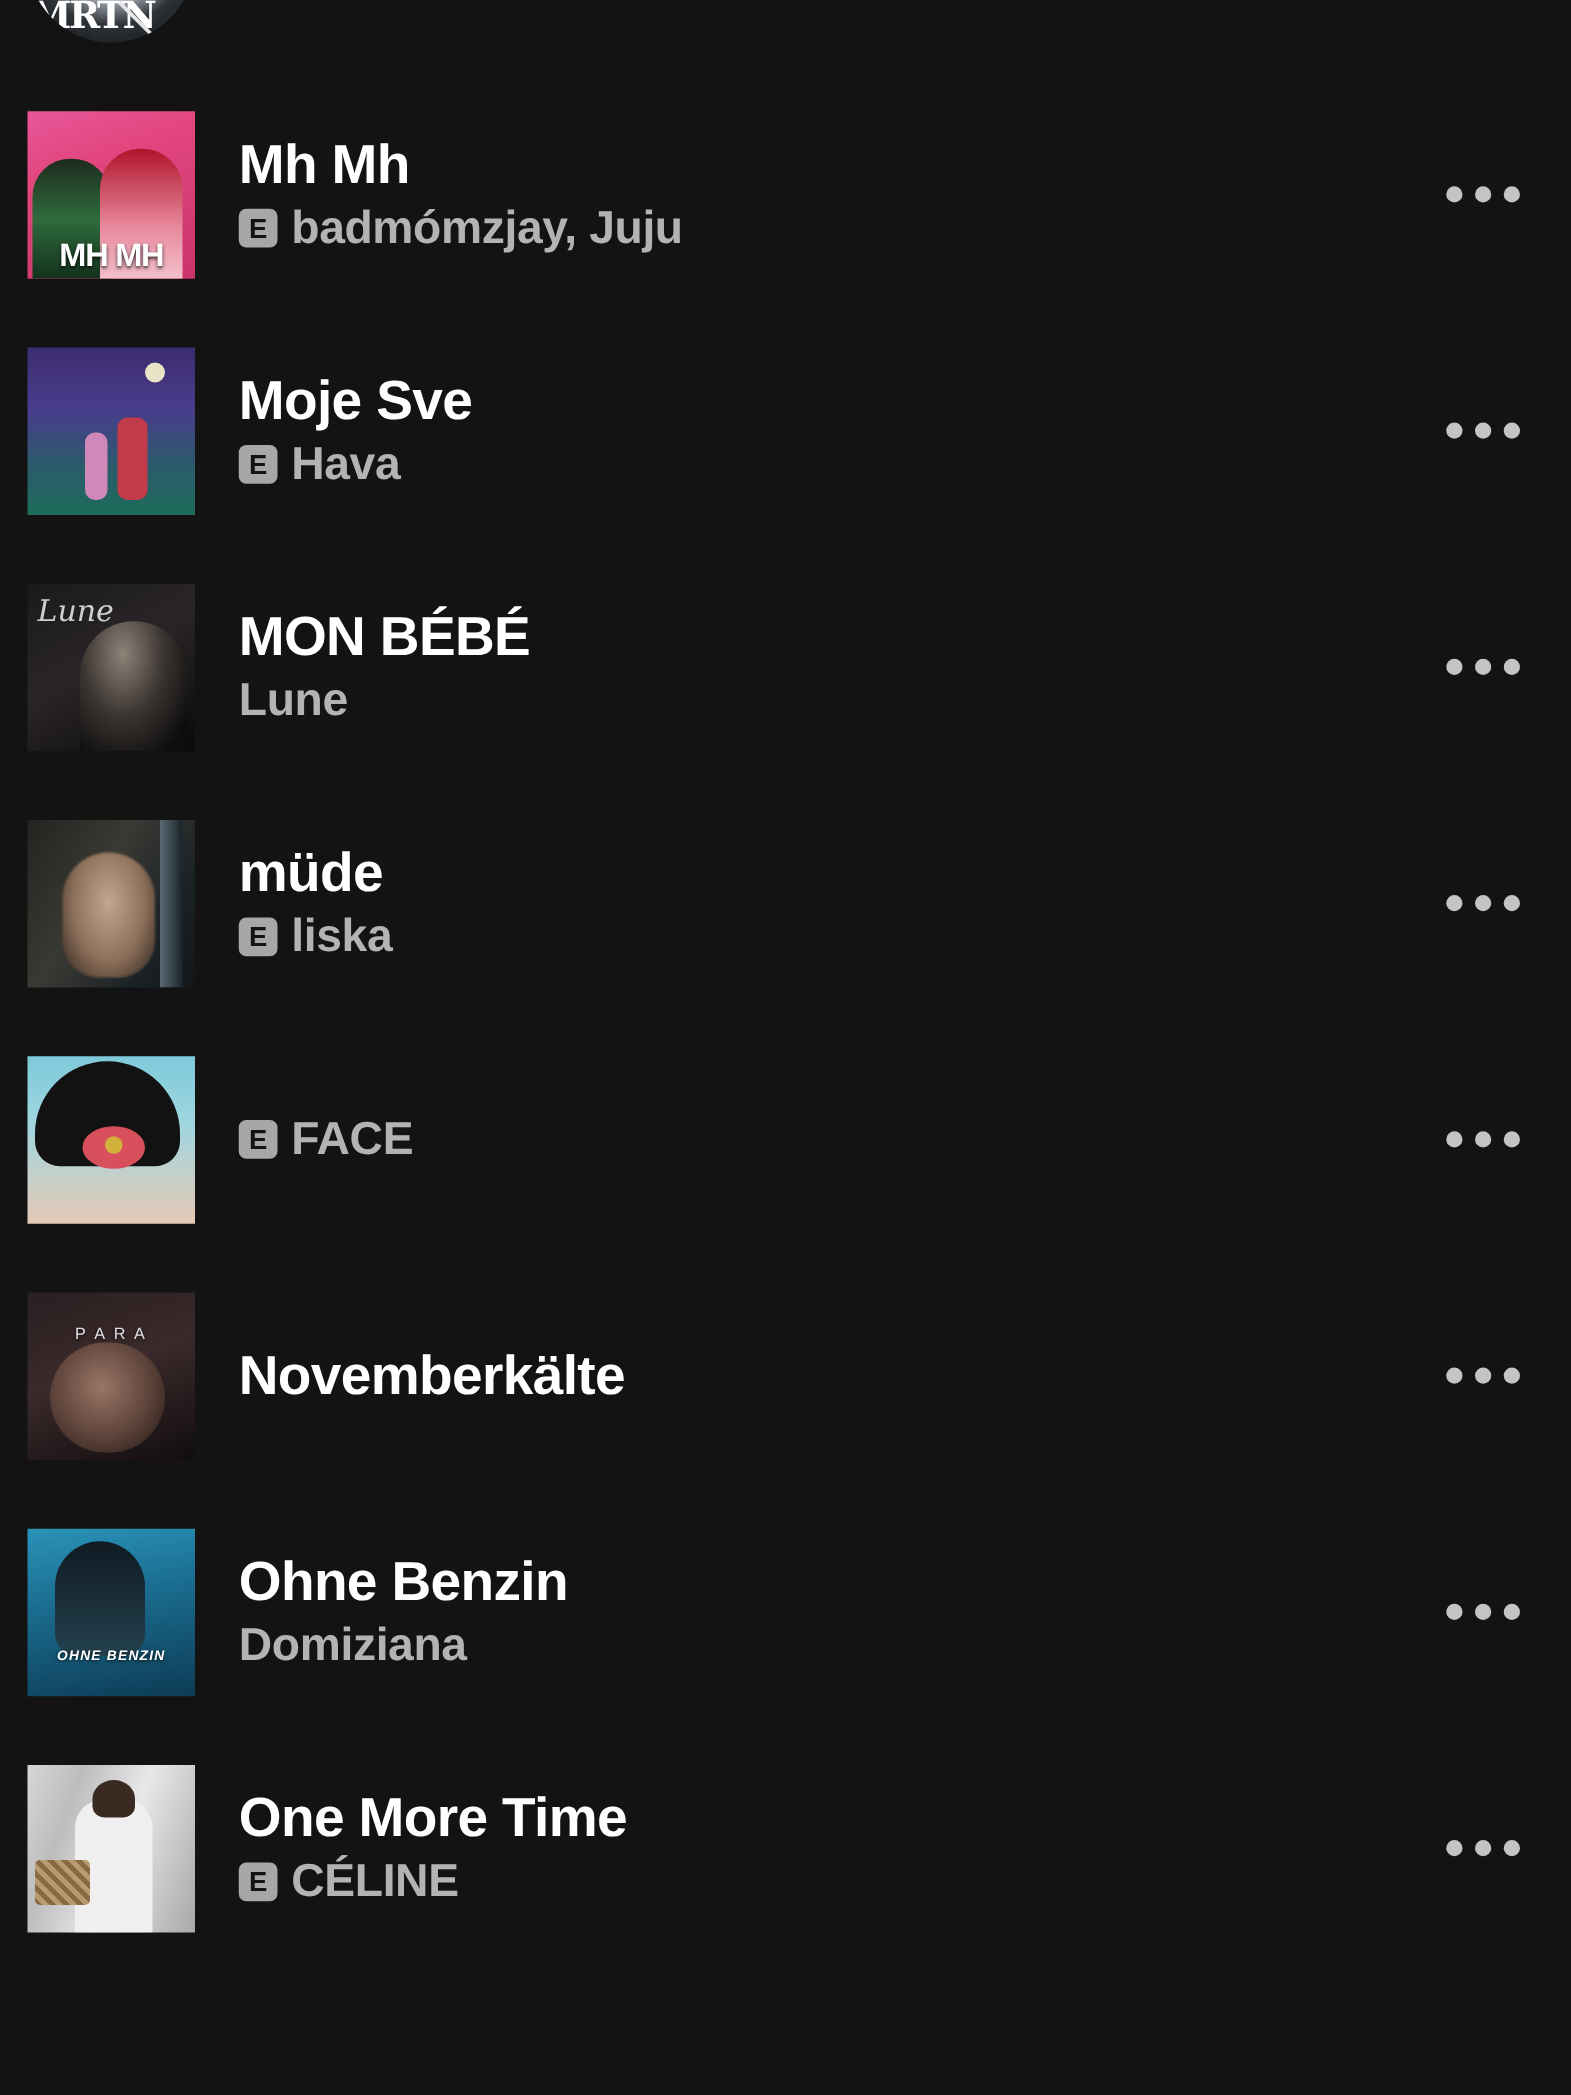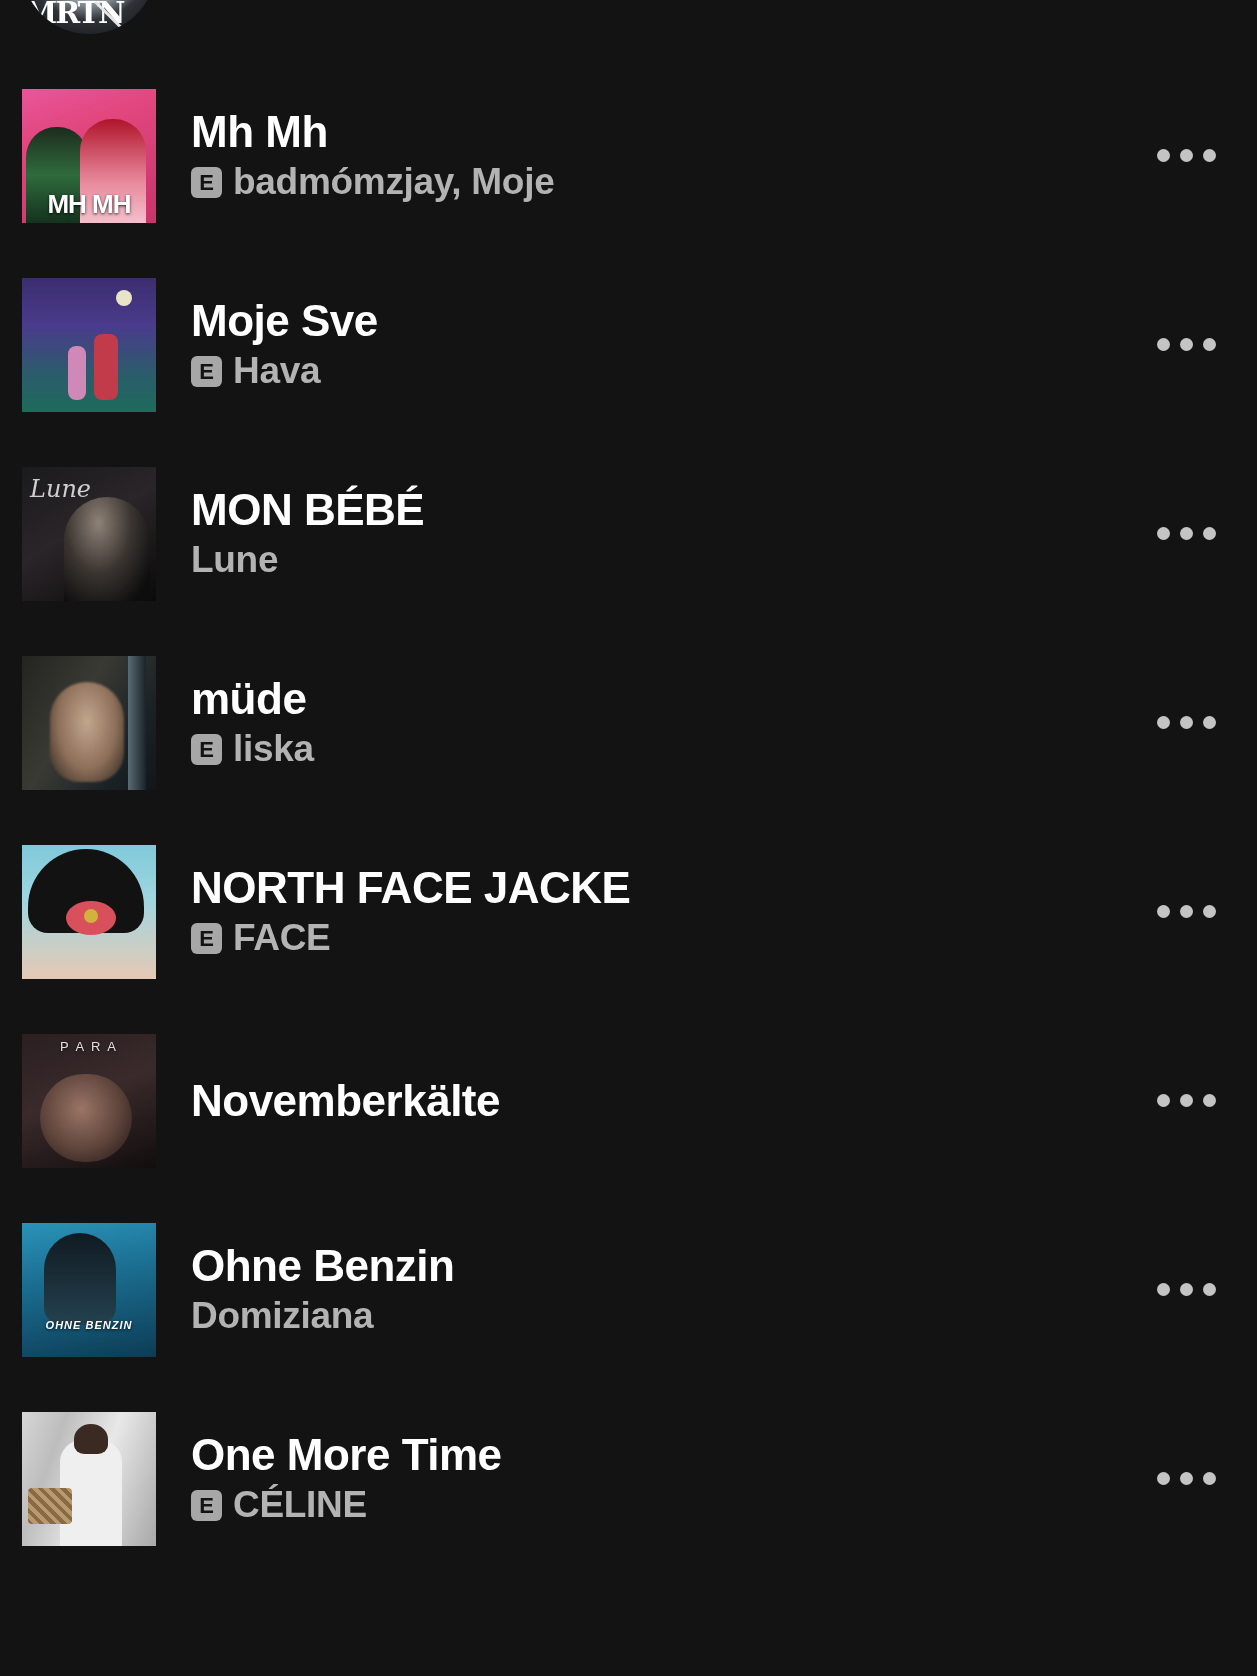--- a/index.html
+++ b/index.html
@@ -39,21 +39,21 @@
     left:0; right:0;
     bottom:6px;
     text-align:center;
     color:#fff;
     font-weight:bold;
     font-size:26px;
     letter-spacing:-1px;
     text-shadow:0 1px 3px rgba(0,0,0,.8);
     line-height:1;
   }
-  .art-label.small { font-size:13px; letter-spacing:2px; bottom:auto; top:6px; opacity:.85; font-weight:normal;}
+  .art-label.small { font-size:13px; letter-spacing:2px; bottom:auto; top:26px; opacity:.85; font-weight:normal;}
   .art-label.tiny  { font-size:11px; letter-spacing:1px; bottom:26px; font-style:italic; }
   .meta {
     flex:1 1 auto;
     min-width:0;
     padding-left:35px;
     display:flex;
     flex-direction:column;
     justify-content:center;
     gap:6px;
   }
@@ -152,21 +152,21 @@
     <div class="row">
       <div class="art a-mhmh">
         <span class="g1"></span>
         <span class="g2"></span>
         <span class="art-label">MH MH</span>
       </div>
       <div class="meta">
         <div class="title">Mh Mh</div>
         <div class="subrow">
           <span class="explicit">E</span>
-          <span class="artist">badmómzjay, Moje</span>
+          <span class="artist">badmómzjay, Juju</span>
         </div>
       </div>
       <div class="more" title="More options">
         <span></span>
         <span></span>
         <span></span>
       </div>
     </div>
     <div class="row">
       <div class="art a-moje">
@@ -222,21 +222,20 @@
         <span></span>
       </div>
     </div>
     <div class="row">
       <div class="art a-kiki">
         <span class="hood"></span>
         <span class="lips"></span>
         <span class="dot"></span>
       </div>
       <div class="meta">
-        <div class="title">NORTH FACE JACKE</div>
         <div class="subrow">
           <span class="explicit">E</span>
           <span class="artist">FACE</span>
         </div>
       </div>
       <div class="more" title="More options">
         <span></span>
         <span></span>
         <span></span>
       </div>

